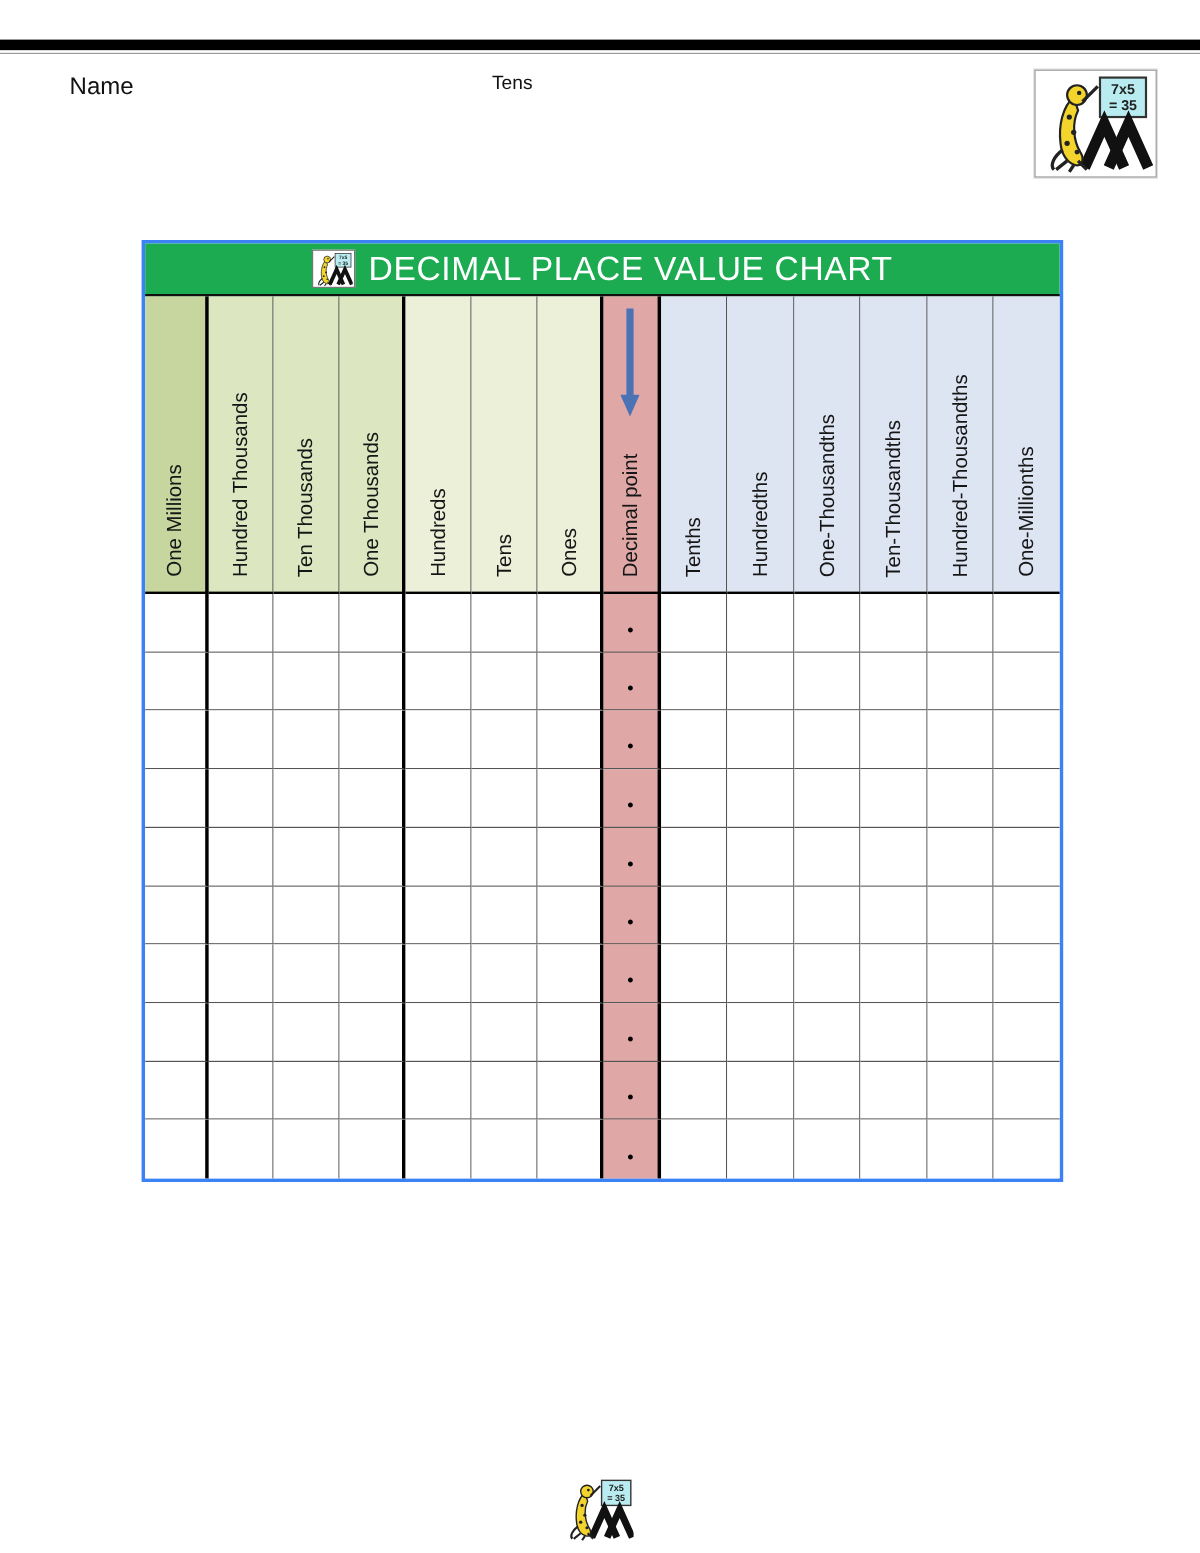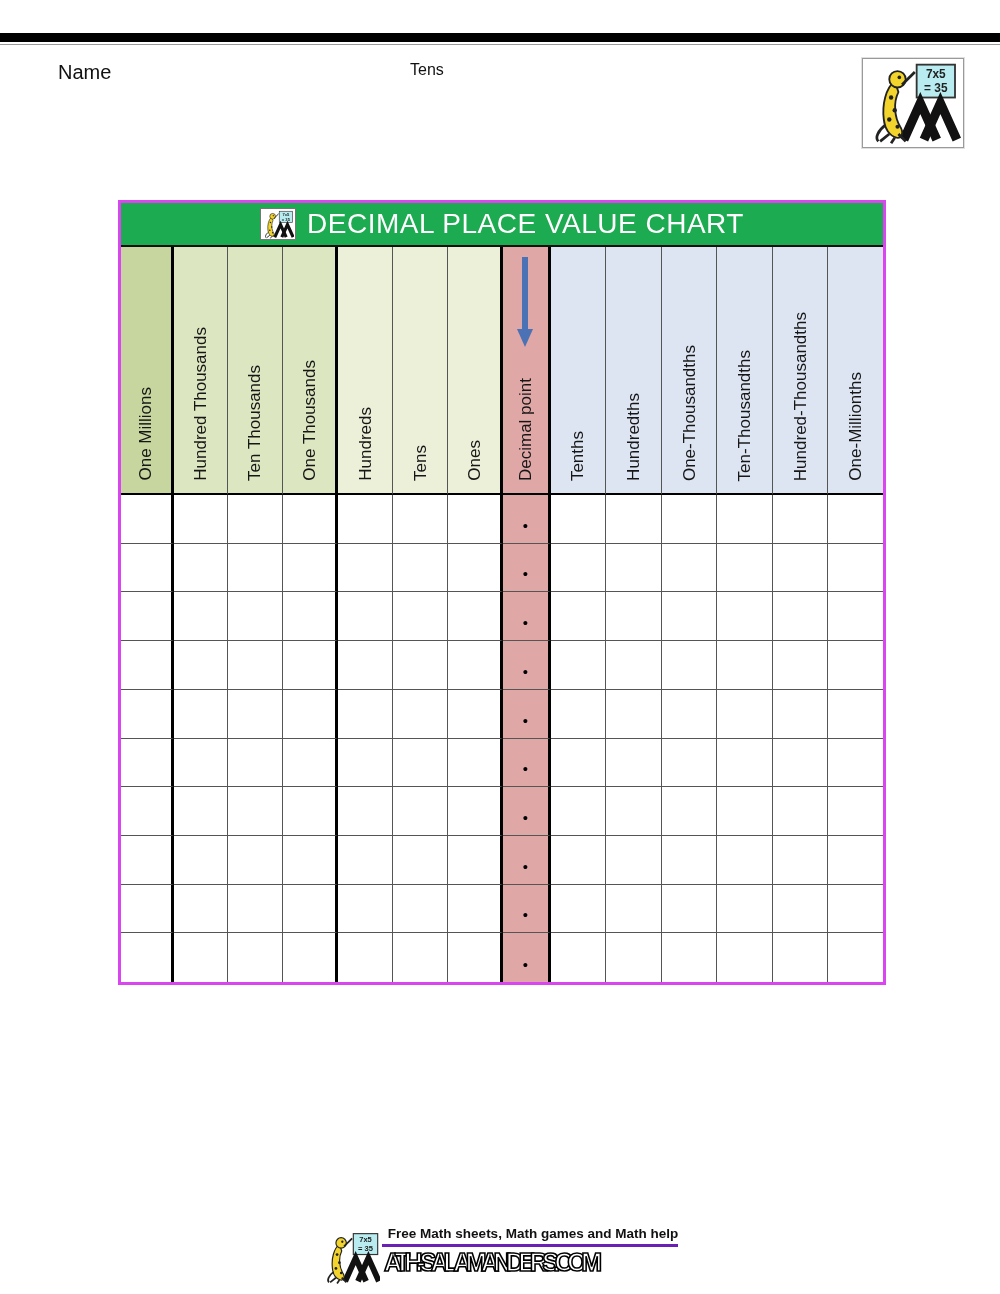--- a/index.html
+++ b/index.html
@@ -25,21 +25,21 @@
 
   .corner-logo {
     position:absolute; top:58px; left:862px; width:102px; height:90px;
     background:#fff; border:1px solid #9a9a9a; box-shadow:0 0 0 1px #e0e0e0;
     display:flex; align-items:center; justify-content:center;
   }
 
   
   .chart {
     position:absolute; top:200px; left:118px; width:768px; height:785px;
-    border:3px solid #d946ef; display:flex; flex-direction:column; background:#fff;
+    border:3px solid #3b82f6; display:flex; flex-direction:column; background:#fff;
   }
   .banner {
     height:44px; background:#1cab51; border-bottom:2px solid #111;
     display:flex; align-items:center; justify-content:center; gap:11px;
   }
   .banner-icon { width:36px; height:32px; background:#fff; border:1px solid #777;
     display:flex; align-items:center; justify-content:center; }
   .banner-title { color:#fff; font-size:28px; letter-spacing:0.5px; white-space:nowrap; }
 
   .grid { flex:1; display:grid; }
@@ -343,23 +343,16 @@
         <div class="bcell no-b"></div>
         <div class="bcell no-r no-b"></div>
       </div>
   </div>
 
   <div class="footer">
     <div class="footer-inner">
       <svg class="footer-icon" viewBox="0 0 100 92">
           <use href="#logo-scene"></use>
         </svg>
-      <div class="footer-right">
-        <div class="tagline">Free Math sheets, Math games and Math help</div>
-        <div class="purple-rule"></div>
-        <svg class="wordmark-svg" width="224" height="30">
-          <text x="2" y="23" font-size="25" font-weight="bold" font-family="Liberation Sans, sans-serif" fill="#ffffff" stroke="#000000" stroke-width="1.6" textLength="218">ATH-SALAMANDERS.COM</text>
-        </svg>
-      </div>
     </div>
   </div>
 
 </div>
 
 </body></html>

